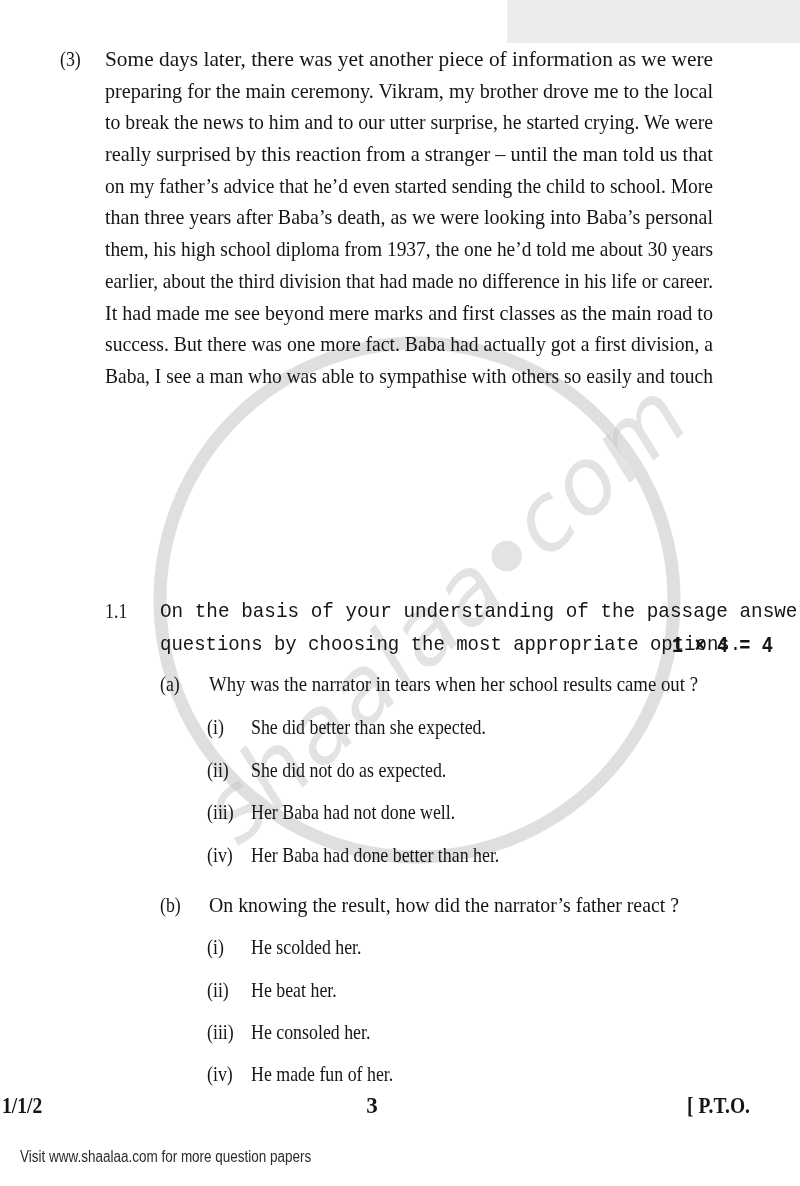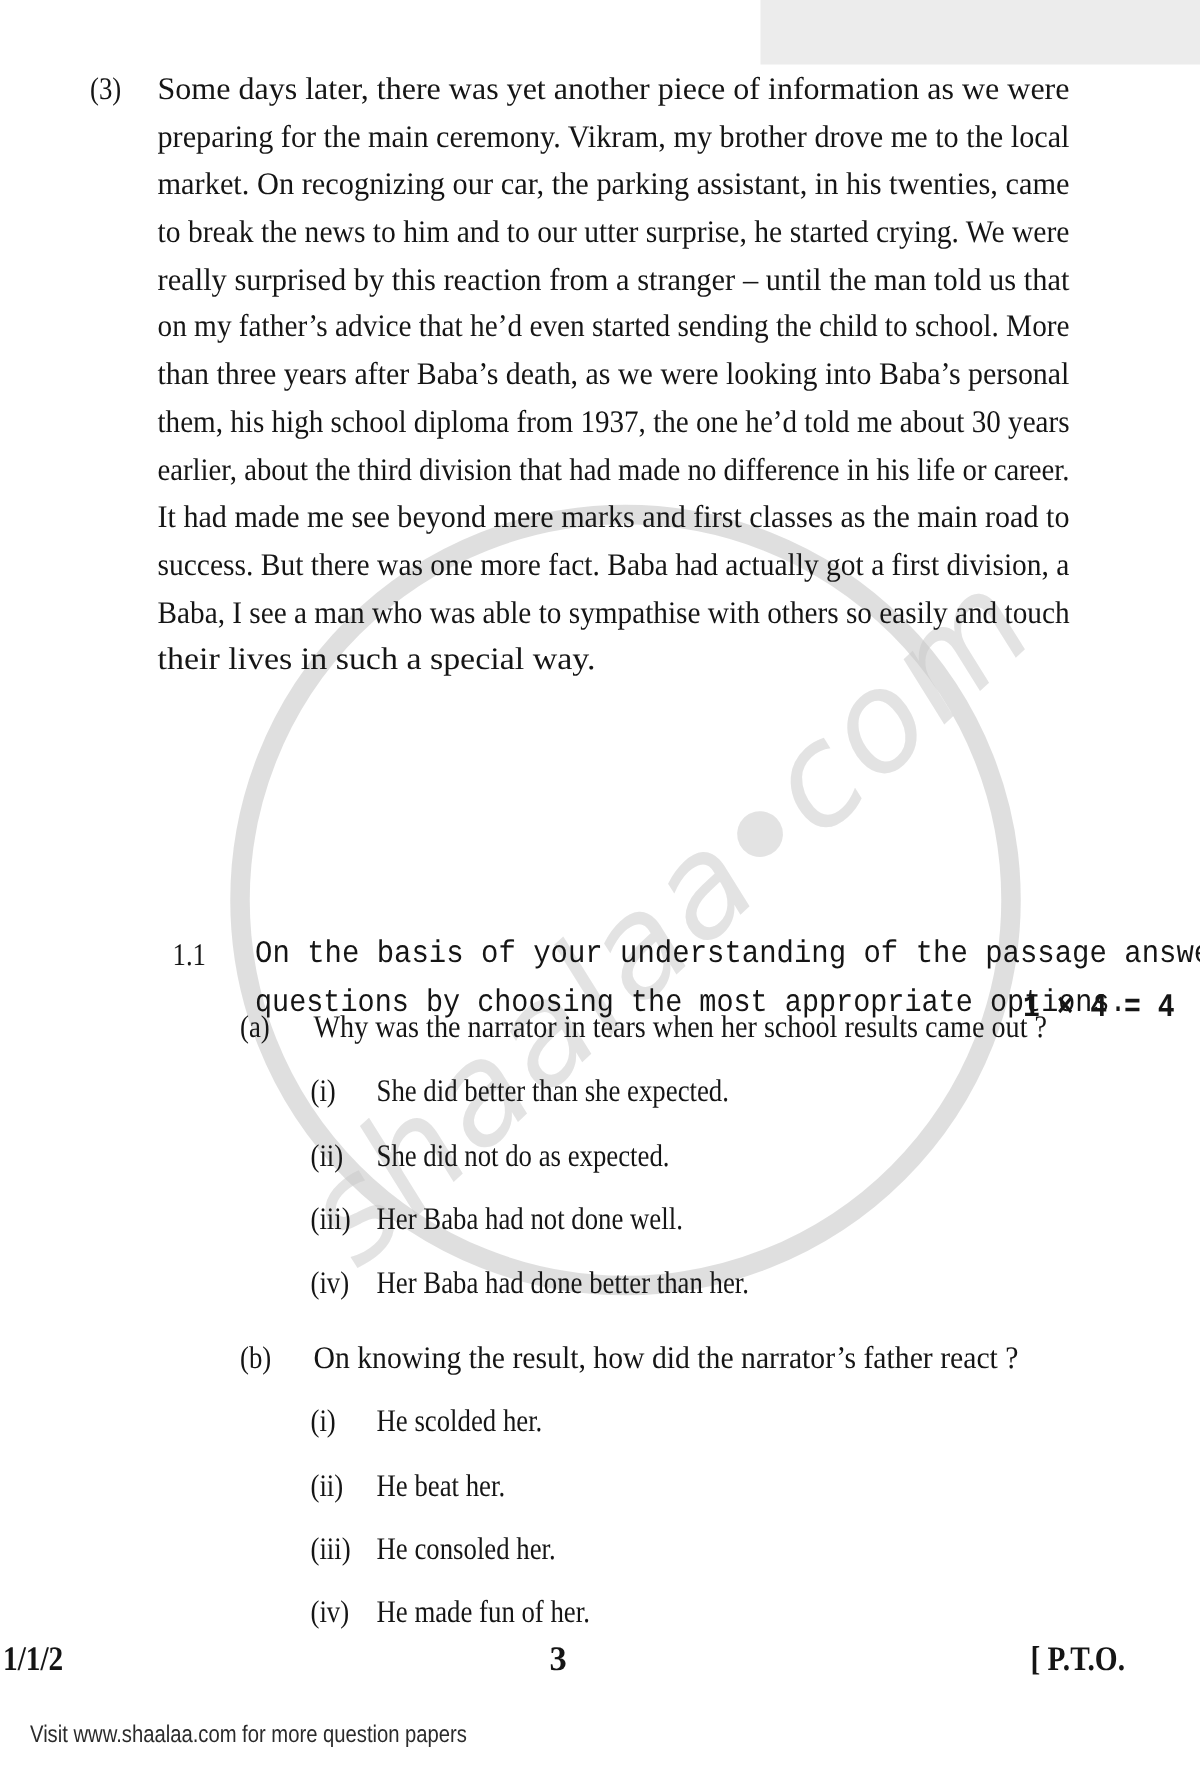--- a/index.html
+++ b/index.html
@@ -20,21 +20,21 @@
   .content{position:absolute;left:0;top:0;width:800px;height:1186px;z-index:2;}
 
   .fitspan{display:inline-block;white-space:nowrap;transform-origin:0 50%;}
   .cond{display:inline-block;white-space:nowrap;transform:scaleX(0.85);transform-origin:0 50%;}
 
   .passage{position:absolute;left:60px;top:44px;display:flex;font-size:21px;}
   .pnum{width:45px;flex:none;line-height:31.7px;}
   .plines{width:608px;flex:none;}
   .pline{height:31.7px;line-height:31.7px;}
 
-  .q11{position:absolute;left:105px;top:620px;display:flex;font-size:21px;margin-left:10px;}
+  .q11{position:absolute;left:105px;top:595px;display:flex;font-size:21px;}
   .qnum{width:55px;flex:none;line-height:33px;}
   .qlines{width:553px;flex:none;font-family:Liberation Mono, monospace;}
   .qline{height:33px;line-height:33px;position:relative;}
   .marks{position:absolute;left:512px;top:2px;font-weight:bold;font-size:22px;}
 
   .row{position:absolute;display:flex;font-size:21px;line-height:25px;}
   .qlab{width:49px;flex:none;}
   .olab{width:44px;flex:none;}
 
   .f{position:absolute;top:1093px;font-weight:bold;font-size:23px;line-height:26px;}
@@ -59,31 +59,29 @@
 
 <div class="wm-text"><span>shaalaa</span><span class="wm-dot">●</span><span>com</span></div>
 
 <div class="content">
 
   <div class="passage">
     <div class="pnum"><span class="cond">(3)</span></div>
     <div class="plines">
       <div class="pline"><span class="fitspan" style="transform: scaleX(1.0167);">Some days later, there was yet another piece of information as we were</span></div>
       <div class="pline"><span class="fitspan" style="transform: scaleX(0.9593);">preparing for the main ceremony. Vikram, my brother drove me to the local</span></div>
-      <div class="pline"><span class="fitspan" style="transform: scaleX(0.964);">market. On recognizing our car, the parking assistant, in his twenties, came</span></div>
       <div class="pline"><span class="fitspan" style="transform: scaleX(0.9397);">to break the news to him and to our utter surprise, he started crying. We were</span></div>
       <div class="pline"><span class="fitspan" style="transform: scaleX(0.9671);">really surprised by this reaction from a stranger – until the man told us that</span></div>
       <div class="pline"><span class="fitspan" style="transform: scaleX(0.9298);">on my father’s advice that he’d even started sending the child to school. More</span></div>
       <div class="pline"><span class="fitspan" style="transform: scaleX(0.9504);">than three years after Baba’s death, as we were looking into Baba’s personal</span></div>
       <div class="pline"><span class="fitspan" style="transform: scaleX(0.9242);">them, his high school diploma from 1937, the one he’d told me about 30 years</span></div>
       <div class="pline"><span class="fitspan" style="transform: scaleX(0.9131);">earlier, about the third division that had made no difference in his life or career.</span></div>
       <div class="pline"><span class="fitspan" style="transform: scaleX(0.9556);">It had made me see beyond mere marks and first classes as the main road to</span></div>
       <div class="pline"><span class="fitspan" style="transform: scaleX(0.9367);">success. But there was one more fact. Baba had actually got a first division, a</span></div>
       <div class="pline"><span class="fitspan" style="transform: scaleX(0.9292);">Baba, I see a man who was able to sympathise with others so easily and touch</span></div>
-      <div class="pline"><span class="fitspan" style="transform: scaleX(1.0776);">their lives in such a special way.</span></div>
     </div>
   </div>
 
   <div class="q11">
     <div class="qnum"><span class="cond">1.1</span></div>
     <div class="qlines">
       <div class="qline"><span class="fitspan" style="transform: scaleX(0.9197);">On the basis of your understanding of the passage answer the following</span></div>
       <div class="qline">
         <span class="fitspan" style="transform: scaleX(0.9041);">questions by choosing the most appropriate options.</span>
         <span class="marks"><span class="cond">1 × 4 = 4</span></span>

